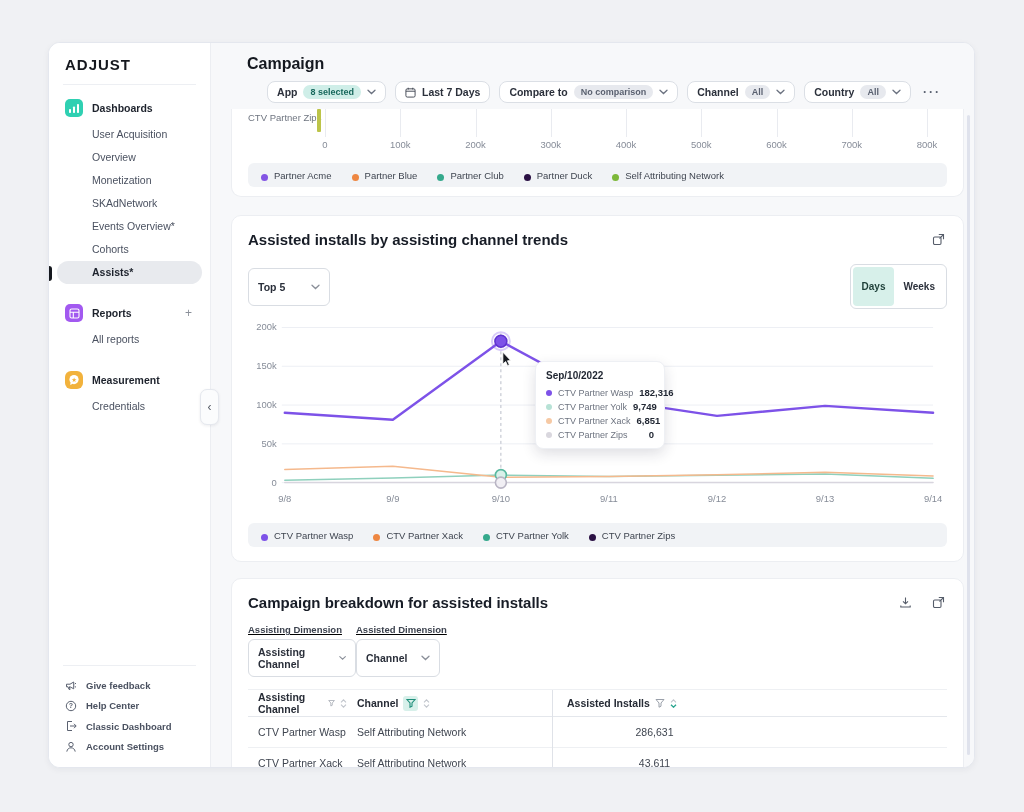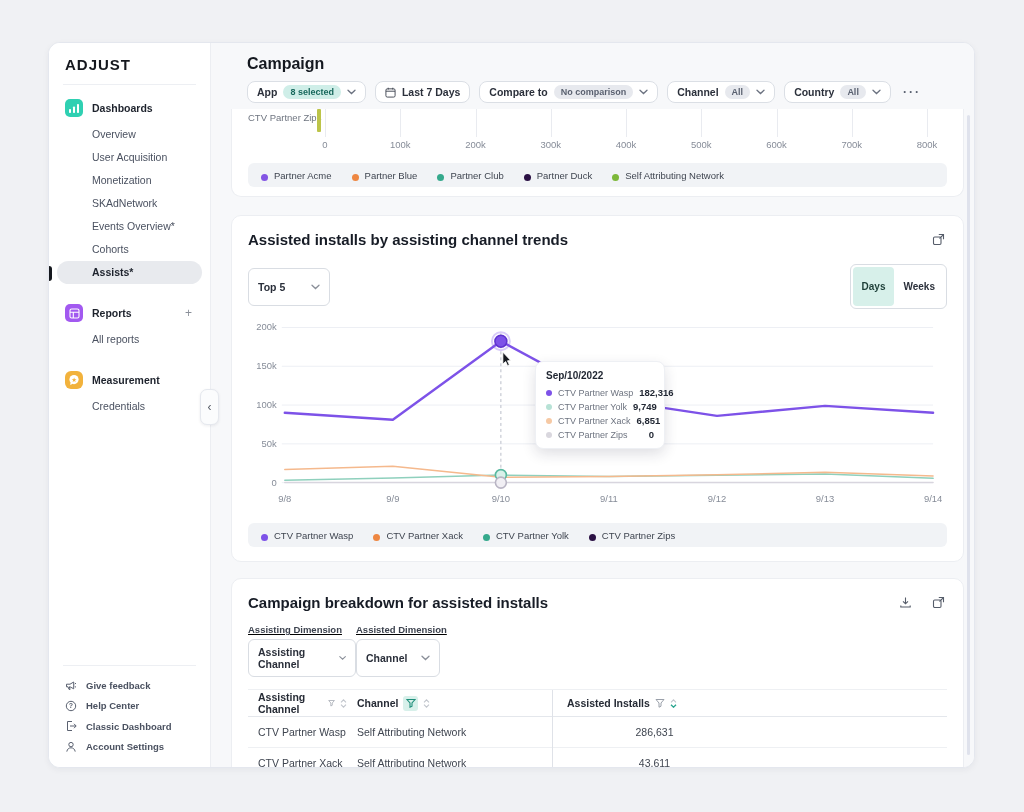--- a/index.html
+++ b/index.html
@@ -30,21 +30,21 @@
   .foot-item svg{ flex:none; }
   #active-indicator{ position:absolute; left:0; width:3px; height:15px; background:#15181e; border-radius:0 3px 3px 0; z-index:4; }
   #collapse-btn{ position:absolute; left:151px; top:346px; width:19px; height:36px; background:#fbfcfd;
     border:1px solid #e5e8ee; border-radius:7px; box-shadow:0 1px 3px rgba(20,25,45,.08);
     display:flex; align-items:center; justify-content:center; font-size:12px; color:#555b66; z-index:5; cursor:pointer; }
 
   
   .main{ flex:1; background:#f7f8fa; display:flex; flex-direction:column; overflow:hidden; position:relative; }
   .page-head{ padding:12px 10px 6px 36px; }
   .page-title{ font-size:16px; font-weight:700; color:#14181f; margin-bottom:8px; }
-  .filters{ display:flex; align-items:center; gap:9px; }
+  .filters{ display:flex; align-items:center; gap:9px;justify-content:center; }
   .pill{ display:inline-flex; align-items:center; gap:6px; background:#fff; border:1px solid #dbdfe5;
     border-radius:8px; padding:0 9px; height:22px; font-size:10.5px; font-weight:700; color:#2b303b; cursor:pointer; }
   .badge{ background:#e7e9ee; border-radius:8px; padding:2px 7px; font-size:9px; font-weight:600; color:#5a6170; }
   .badge.teal{ background:#cfeee8; color:#17685c; }
   .more-dots{ font-size:12px; font-weight:700; letter-spacing:2px; color:#5a6170; cursor:pointer; padding:0 3px; }
 
   .content{ padding:0 10px 0 20px; flex:1; }
   .card{ background:#fff; border:1px solid #eceef2; border-radius:10px; }
 
   
@@ -118,22 +118,22 @@
         <span class="sec-icon" style="background:#2fd0b2">
           <svg width="10" height="9" viewBox="0 0 10 9">
               <rect x="0" y="5" width="2" height="4" rx="0.8" fill="#fff"></rect>
               <rect x="4" y="2.5" width="2" height="6.5" rx="0.8" fill="#fff"></rect>
               <rect x="8" y="0" width="2" height="9" rx="0.8" fill="#fff"></rect>
             </svg>
         </span>
         <span class="sec-label">Dashboards</span>
       </div>
       <div id="sec-items-0">
+          <div class="nav-item">User Acquisition</div>
           <div class="nav-item">Overview</div>
-          <div class="nav-item">User Acquisition</div>
           <div class="nav-item">Monetization</div>
           <div class="nav-item">SKAdNetwork</div>
           <div class="nav-item">Events Overview*</div>
           <div class="nav-item">Cohorts</div>
           <div class="nav-item active">Assists*</div>
         </div>
 
       <div class="sec-head" style="margin-top:14px">
         <span class="sec-icon" style="background:#a259f0">
           <svg width="11" height="11" viewBox="0 0 11 11" fill="none" stroke="#fff" stroke-width="1.1">

